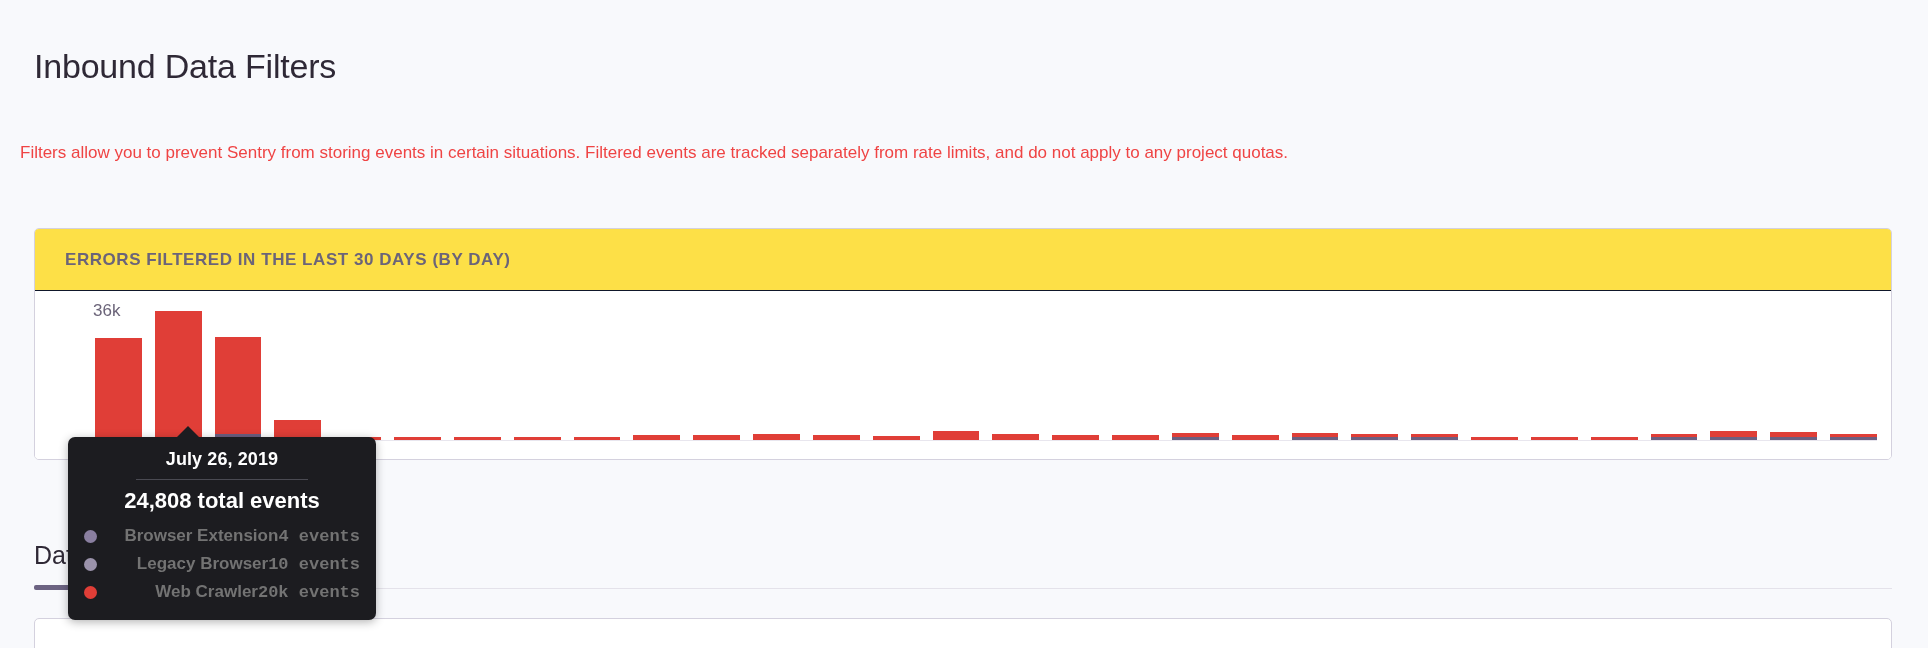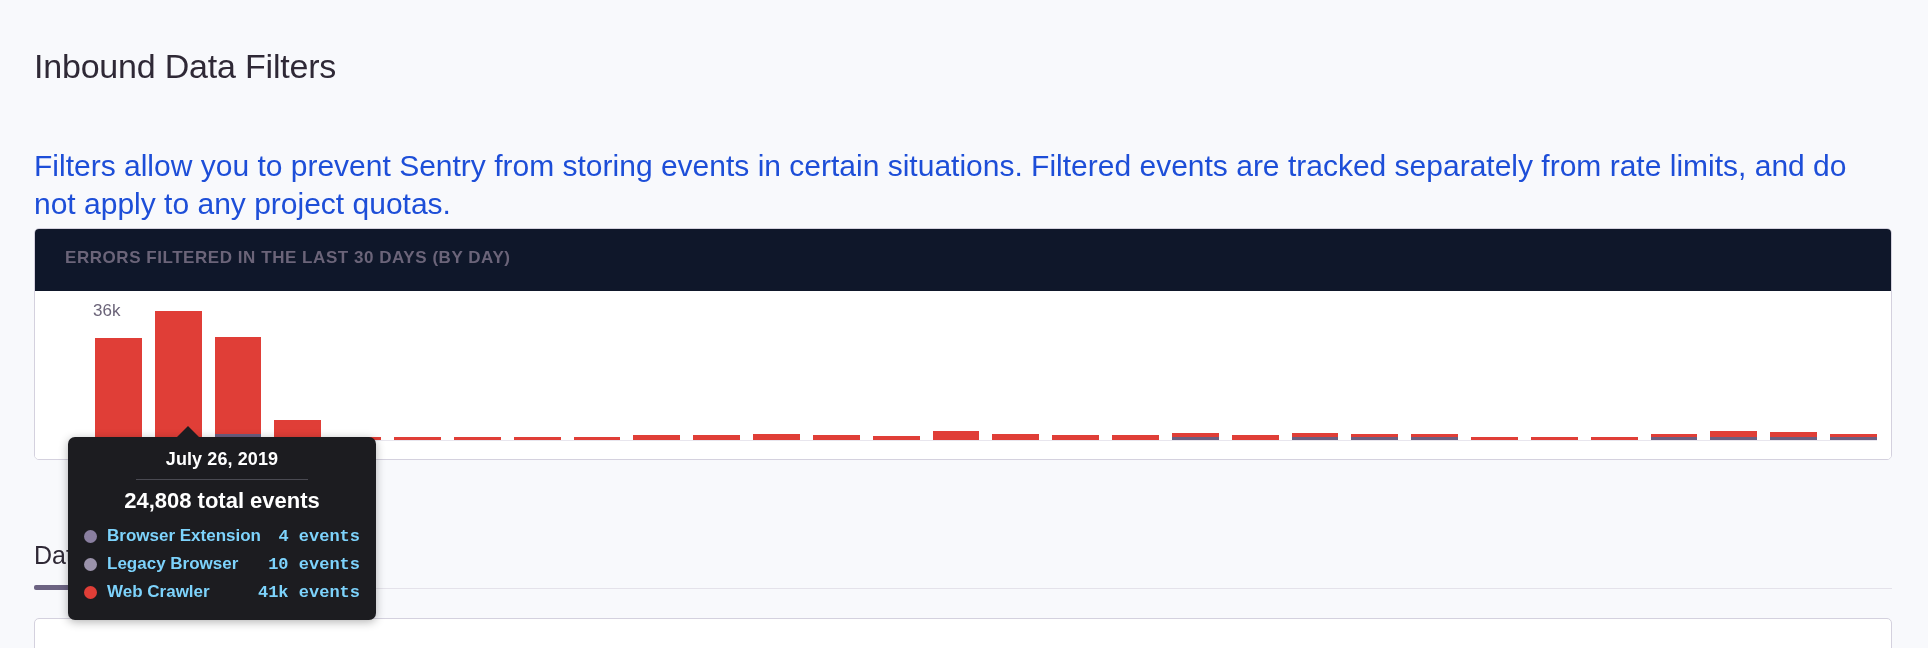--- a/index.html
+++ b/index.html
@@ -11,36 +11,36 @@
   }
   #root { position: relative; width: 1928px; height: 501px; background: #f8f9fc; }
 
   
   .page-title {
     position: absolute; left: 34px; top: 24px;
     font-size: 34px; font-weight: 400; color: #2f2936;
     letter-spacing: -0.2px;
   }
   .page-desc {
-    position: absolute; left: 34px; top: 117px;
+    position: absolute; left: 20px; top: 117px;
     width: 1845px;
-    font-size: 30px; line-height: 38px; color: #1d4ed8;
+    font-size: 17px; line-height: 38px; color: #ef4444;
   }
 
   
   .panel {
     position: absolute; left: 34px; top: 228px;
     width: 1858px; height: 232px;
     border: 1px solid #d4d1de; border-radius: 5px;
     background: #ffffff; box-sizing: border-box;
     overflow: hidden;
   }
   .panel-head {
-    height: 62px; background: #0f172a;
-    border-bottom: 5px solid #0f172a;
+    height: 62px; background: #fde047;
+    border-bottom: 1px solid #0f172a;
     display: flex; align-items: center;
     padding-left: 30px; box-sizing: border-box; text-align: center;
   }
   .panel-head-title {
     font-size: 17px; font-weight: 700; color: #6b6479;
     letter-spacing: 0.55px; text-transform: uppercase;
   }
   .panel-body { position: relative; height: 169px; background: #fff; }
 
   .axis-label {
@@ -114,21 +114,21 @@
     letter-spacing: 0.1px;
   }
   .tt-div { width: 172px; height: 1px; background: #4a4a52; margin: 0 auto 8px auto; }
   .tt-total {
     color: #fff; font-size: 22px; font-weight: 700;
     text-align: center; padding-bottom: 8px;
   }
   .tt-row {
     display: flex; align-items: center;
     padding: 4px 16px 4px 16px;
-    color: #7dd3fc; font-size: 17px; font-weight: 700;
+    color: #737373; font-size: 17px; font-weight: 700; text-align: right;
   }
   .tt-dot {
     width: 13px; height: 13px; border-radius: 50%;
     margin-right: 10px; flex: 0 0 auto;
   }
   .tt-name { flex: 1 1 auto; white-space: nowrap; }
   .tt-val { flex: 0 0 auto; white-space: nowrap; font-family: Liberation Mono, monospace; }
 </style>
 </head>
 <body>
@@ -269,18 +269,18 @@
           <span class="tt-val">4 events</span>
         </div>
         <div class="tt-row">
           <span class="tt-dot" style="background: rgb(155, 147, 171);"></span>
           <span class="tt-name">Legacy Browser</span>
           <span class="tt-val">10 events</span>
         </div>
         <div class="tt-row">
           <span class="tt-dot" style="background: rgb(224, 62, 55);"></span>
           <span class="tt-name">Web Crawler</span>
-          <span class="tt-val">41k events</span>
+          <span class="tt-val">20k events</span>
         </div>
       </div>
   </div>
 
 </div>
 
 </body></html>

